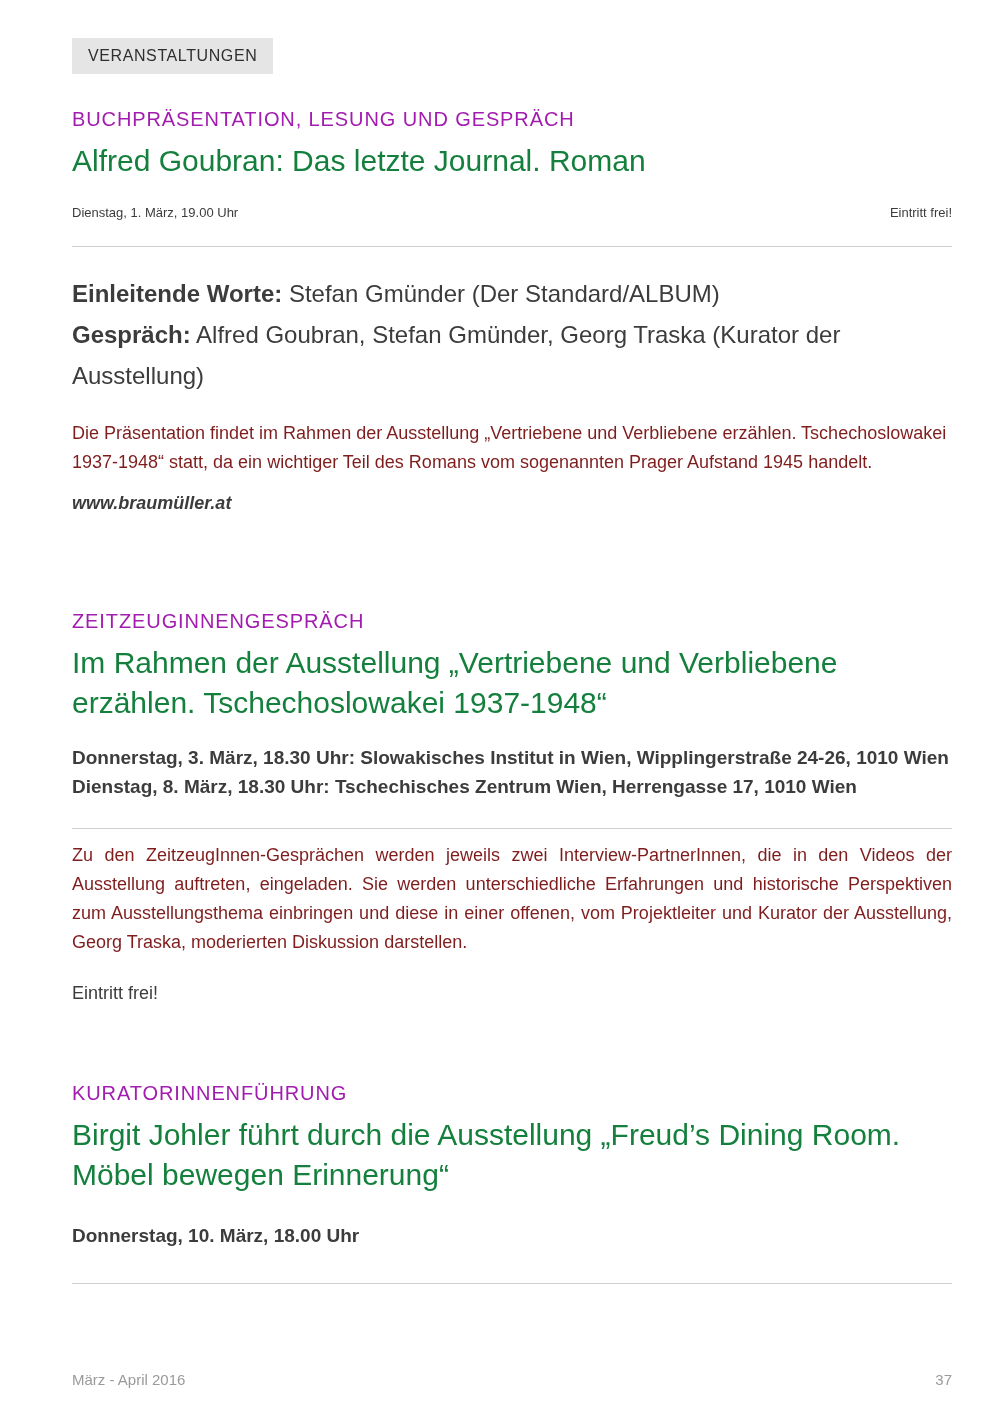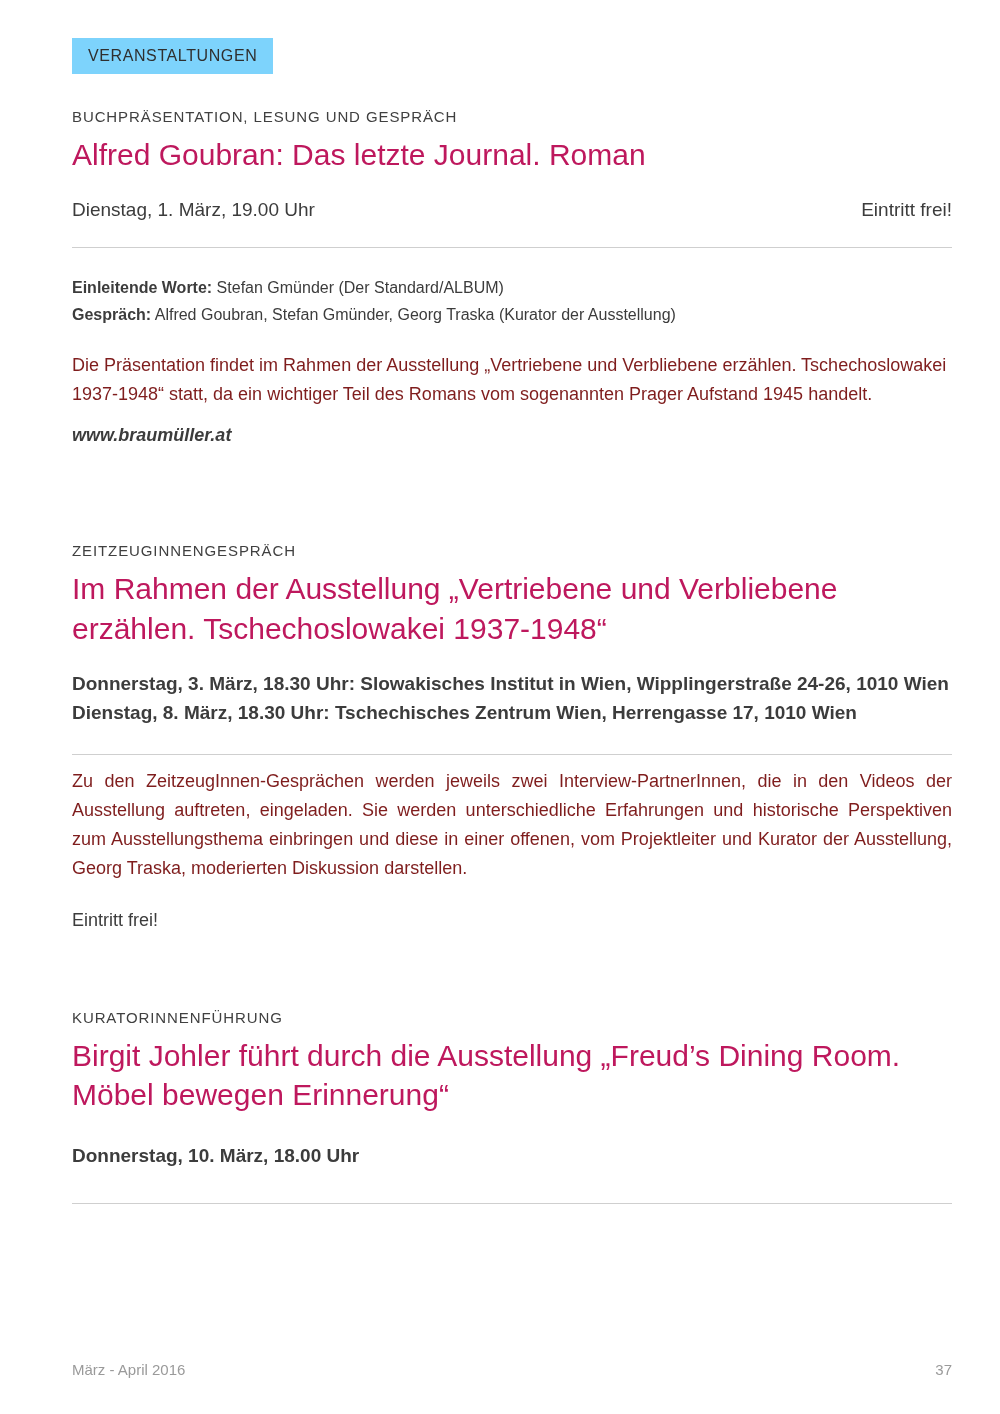--- a/index.html
+++ b/index.html
@@ -14,63 +14,63 @@
     margin: 0 auto;
     background: #ffffff;
     font-family: "Liberation Sans", "DejaVu Sans", sans-serif;
     color: #3c3c3c;
     box-sizing: border-box;
     padding: 38px 48px 0 72px;
     overflow: hidden;
   }
   .badge {
     display: inline-block;
-    background: #7dd3fc;
+    background: #e5e5e5;
     color: #2f2f2f;
     font-size: 16px;
     letter-spacing: 0.6px;
     padding: 9px 16px;
     font-weight: 400;
   }
   .kicker {
-    font-size: 15px;
+    font-size: 20px;
     letter-spacing: 0.9px;
-    color: #404040;
+    color: #a21caf;
     font-weight: 400;
   }
   .title {
     font-size: 30px;
     line-height: 1.33;
     font-weight: 300;
-    color: #be185d;
+    color: #15803d;
     margin: 10px 0 0 0;
   }
   .date-row {
     display: flex;
     justify-content: space-between;
     align-items: baseline;
-    font-size: 19px;
+    font-size: 13px;
     margin-top: 24px;
     color: #3c3c3c;
   }
   .date-block {
     font-size: 19px;
     line-height: 1.55;
     margin-top: 20px;
     color: #3c3c3c;
     font-weight: bold;
   }
   hr.rule {
     border: none;
     border-top: 1px solid #cfcfcf;
     margin: 26px 0 0 0;
   }
   .credits {
     margin-top: 26px;
-    font-size: 16px;
+    font-size: 24px;
     line-height: 1.72;
   }
   .credits .label { font-weight: 700; }
   .body-text {
     font-size: 18px;
     line-height: 1.62;
     margin: 22px 0 0 0;
     color: #7f1d1d;
   }
   .body-text.justified { text-align: justify; margin-top: 12px; }
@@ -86,21 +86,21 @@
   .admission {
     font-size: 18px;
     margin-top: 26px;
   }
   .event-2 { margin-top: 96px; }
   .event-3 { margin-top: 78px; }
   .footer {
     position: absolute;
     left: 72px;
     right: 48px;
-    bottom: 36px;
+    bottom: 26px;
     display: flex;
     justify-content: space-between;
     font-size: 15px;
     color: #9a9a9a;
   }
 </style>
 </head>
 <body>
 
 <div class="page">

